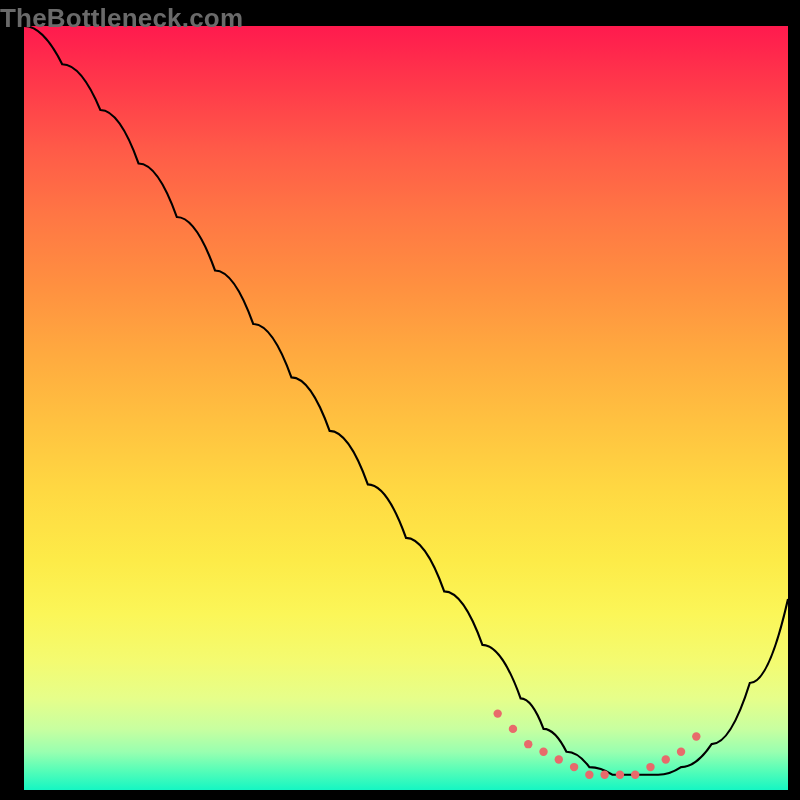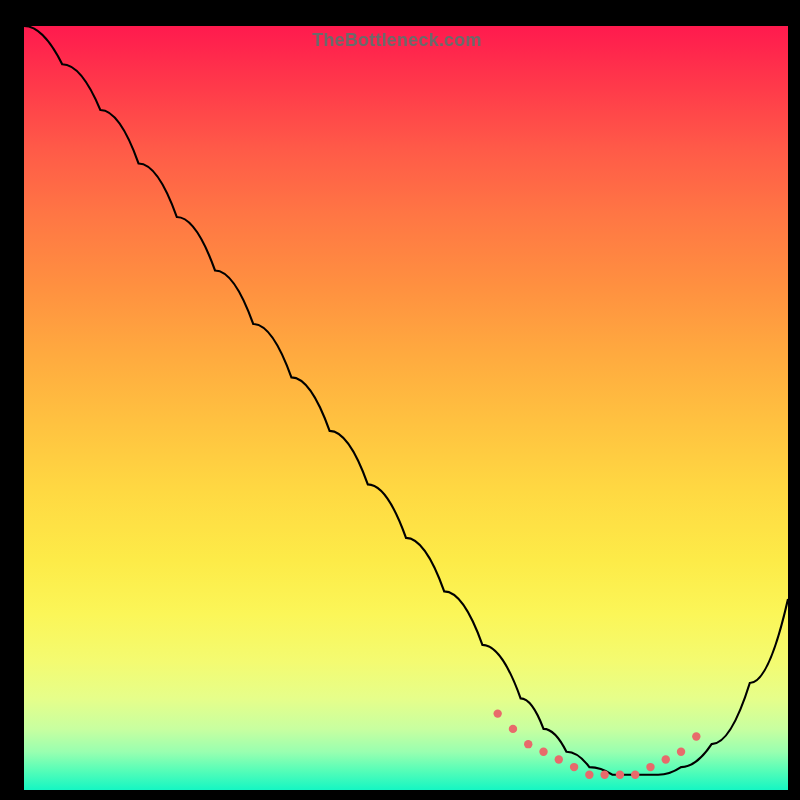--- a/index.html
+++ b/index.html
@@ -14,28 +14,27 @@
   .wrapper {
     position: relative;
     width: 800px;
     height: 800px;
   }
   .watermark {
     position: absolute;
     left: 0;
     right: 6px;
     top: 3px;
-    text-align: center;
+    text-align: left;
     color: #6a6a6a;
-    font-size: 18px;
+    font-size: 26px;
     font-weight: 600;
     letter-spacing: 0.2px;
     z-index: 5;
     pointer-events: none;
-    margin-top: 27px;
   }
   .plot {
     position: absolute;
     left: 24px;
     top: 26px;
     width: 764px;
     height: 764px;
   }
   .gradient-bg {
     position: absolute;

